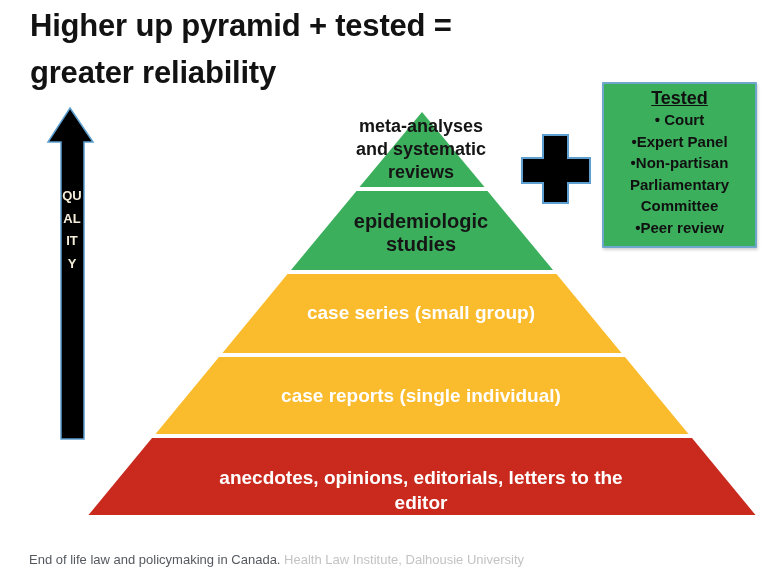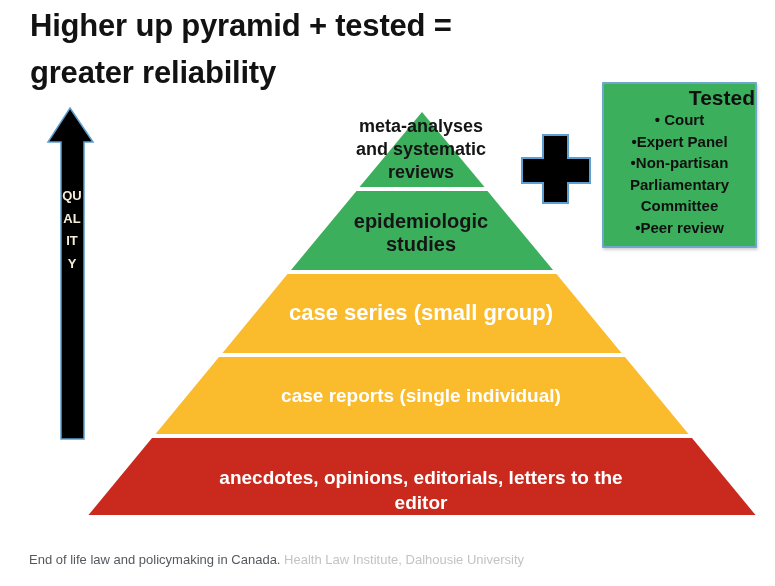--- a/index.html
+++ b/index.html
@@ -18,31 +18,31 @@
 
   .quality-label{
     left:62px;top:185px;width:20px;
     font-size:13px;line-height:22.5px;font-weight:bold;
     color:#F5EDD8;text-align:center;word-break:break-all;
   }
 
   .lvl{position:absolute;z-index:2;text-align:center;white-space:pre-line;}
   .lvl-1{left:321px;top:115px;width:200px;font-size:18px;line-height:23px;font-weight:600;color:#151515;}
   .lvl-2{left:321px;top:210px;width:200px;font-size:20px;line-height:23px;font-weight:600;color:#151515;}
-  .lvl-3{left:261px;top:301px;width:320px;font-size:22px;line-height:24px;font-weight:bold;color:#ffffff;}
+  .lvl-3{left:261px;top:301px;width:320px;font-size:19px;line-height:24px;font-weight:bold;color:#ffffff;}
   .lvl-4{left:246px;top:384px;width:350px;font-size:19px;line-height:24px;font-weight:bold;color:#ffffff;}
   .lvl-5{left:171px;top:465px;width:500px;font-size:19px;line-height:25px;font-weight:bold;color:#ffffff;}
 
   .tested-box{
     left:602px;top:82px;width:155px;height:166px;box-sizing:border-box;
     background:#3CAF5D;border:2px solid #6FA6CC;border-radius:1px;
     text-align:center;color:#101010;padding-top:3px;
     box-shadow:1px 2px 3px rgba(0,0,0,0.18);
   }
-  .tested-title{font-size:21px;line-height:22px;font-weight:bold;text-align:right;}
+  .tested-title{font-size:18px;line-height:22px;font-weight:bold;text-decoration:underline;}
   .tested-item{font-size:15px;line-height:21.5px;font-weight:600;white-space:pre-line;}
 
   .caption{left:21px;top:552px;font-size:13px;line-height:16px;font-weight:400;margin-left:8px;}
   .caption .src{color:#54595F;}
   .caption .lnk{color:#C3C3C3;text-decoration:none;cursor:pointer;}
 </style>
 </head>
 <body>
 
 <div class="stage">

